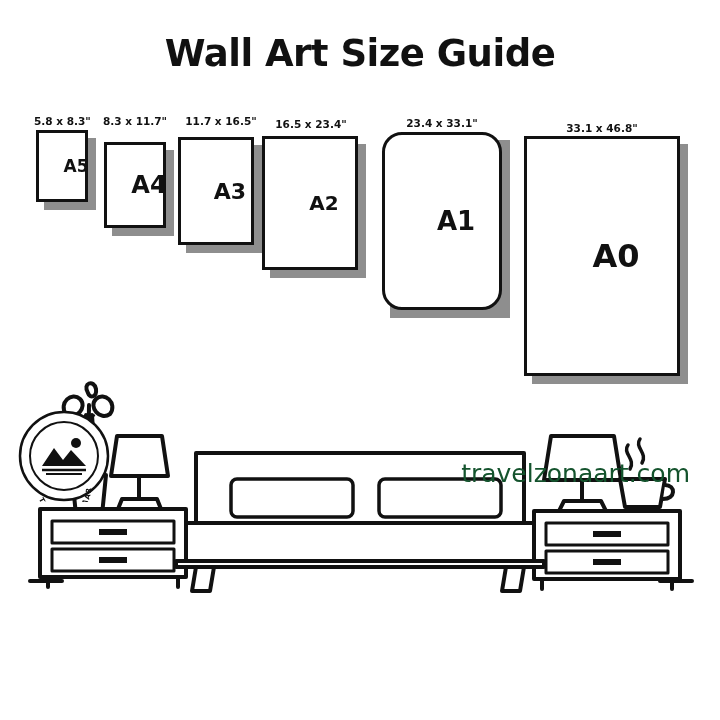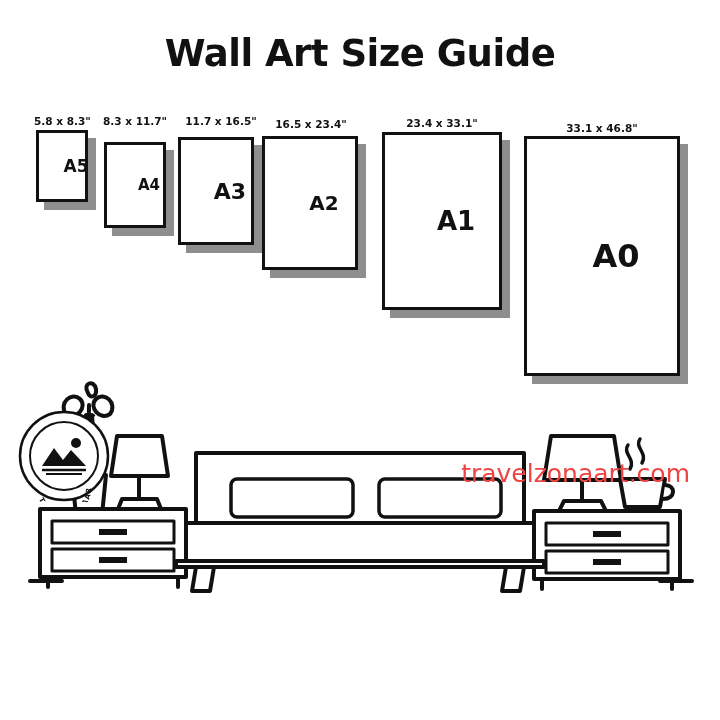--- a/index.html
+++ b/index.html
@@ -87,21 +87,21 @@
     height: 235px;
   }
   #scene svg { display: block; }
 
   
   #footer-url {
     position: absolute;
     right: 30px;
     bottom: 28px;
     font-size: 25px;
-    color: #ef4444;
+    color: #14532d;
     font-family: "DejaVu Sans", sans-serif;
   }
   #logo {
     position: absolute;
     left: 18px;
     bottom: 14px;
     width: 92px;
     height: 92px;
   }
 </style>
@@ -118,21 +118,21 @@
       <div class="frame-shadow" style="width:52px; height:72px;"></div>
       <div class="frame-box" style="width:52px; height:72px;">
         <span class="frame-label" style="font-size:17px;">A5</span>
       </div>
       <div class="frame-dim" style="left:-2px; top:-15px; width:56px;">5.8 x 8.3"</div>
     </div>
 
     <div class="frame-wrap" style="left:104px; top:142px; width:62px; height:86px;">
       <div class="frame-shadow" style="width:62px; height:86px;"></div>
       <div class="frame-box" style="width:62px; height:86px;">
-        <span class="frame-label" style="font-size:15px;">A4</span>
+        <span class="frame-label" style="font-size:24px;">A4</span>
       </div>
       <div class="frame-dim" style="left:-10px; top:-27px; width:82px;">8.3 x 11.7"</div>
     </div>
 
     <div class="frame-wrap" style="left:178px; top:137px; width:76px; height:108px;">
       <div class="frame-shadow" style="width:76px; height:108px;"></div>
       <div class="frame-box" style="width:76px; height:108px;">
         <span class="frame-label" style="font-size:22px;">A3</span>
       </div>
       <div class="frame-dim" style="left:-4px; top:-22px; width:94px;">11.7 x 16.5"</div>
@@ -141,21 +141,21 @@
     <div class="frame-wrap" style="left:262px; top:136px; width:96px; height:134px;">
       <div class="frame-shadow" style="width:96px; height:134px;"></div>
       <div class="frame-box" style="width:96px; height:134px;">
         <span class="frame-label" style="font-size:20px;">A2</span>
       </div>
       <div class="frame-dim" style="left:-4px; top:-18px; width:106px;">16.5 x 23.4"</div>
     </div>
 
     <div class="frame-wrap" style="left:382px; top:132px; width:120px; height:178px;">
       <div class="frame-shadow" style="width:120px; height:178px;"></div>
-      <div class="frame-box" style="width:120px; height:178px;">
+      <div class="frame-box" style="width:120px; height:178px;border-radius:20px;">
         <span class="frame-label" style="font-size:26px;">A1</span>
       </div>
       <div class="frame-dim" style="left:-4px; top:-15px; width:128px;">23.4 x 33.1"</div>
     </div>
 
     <div class="frame-wrap" style="left:524px; top:136px; width:156px; height:240px;">
       <div class="frame-shadow" style="width:156px; height:240px;"></div>
       <div class="frame-box" style="width:156px; height:240px;">
         <span class="frame-label" style="font-size:32px;">A0</span>
       </div>

